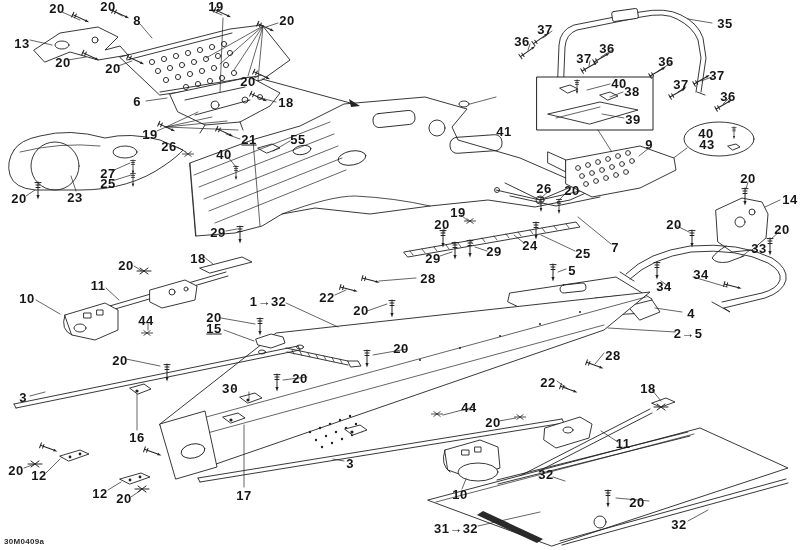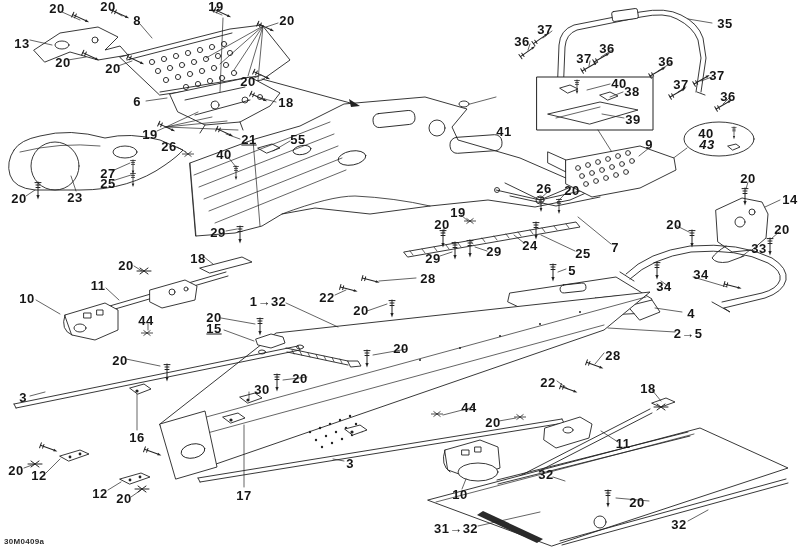--- a/index.html
+++ b/index.html
@@ -412,21 +412,21 @@
       <span class="callout" style="left: 584px; top: 58px;">37</span>
       <span class="callout" style="left: 666px; top: 61px;">36</span>
       <span class="callout" style="left: 717px; top: 75px;">37</span>
       <span class="callout" style="left: 681px; top: 84px;">37</span>
       <span class="callout" style="left: 728px; top: 96px;">36</span>
       <span class="callout" style="left: 725px; top: 23px;">35</span>
       <span class="callout" style="left: 619px; top: 83px;">40</span>
       <span class="callout" style="left: 632px; top: 91px;">38</span>
       <span class="callout" style="left: 633px; top: 119px;">39</span>
       <span class="callout" style="left: 706px; top: 133px;">40</span>
-      <span class="callout" style="left: 707px; top: 144px; font-style: italic;">43</span>
+      <span class="callout" style="left: 707px; top: 144px;">43</span>
       <span class="callout" style="left: 108px; top: 173px;">27</span>
       <span class="callout" style="left: 108px; top: 183px;">25</span>
       <span class="callout" style="left: 19px; top: 198px;">20</span>
       <span class="callout" style="left: 75px; top: 197px;">23</span>
       <span class="callout" style="left: 218px; top: 232px;">29</span>
       <span class="callout" style="left: 198px; top: 258px;">18</span>
       <span class="callout" style="left: 126px; top: 265px;">20</span>
       <span class="callout" style="left: 649px; top: 144px;">9</span>
       <span class="callout" style="left: 544px; top: 188px;">26</span>
       <span class="callout" style="left: 572px; top: 190px;">20</span>
@@ -453,21 +453,21 @@
       <span class="callout" style="left: 613px; top: 355px;">28</span>
       <span class="callout" style="left: 548px; top: 382px;">22</span>
       <span class="callout" style="left: 648px; top: 388px;">18</span>
       <span class="callout" style="left: 27px; top: 298px;">10</span>
       <span class="callout" style="left: 98px; top: 285px;">11</span>
       <span class="callout" style="left: 146px; top: 320px;">44</span>
       <span class="callout" style="left: 214px; top: 317px;">20</span>
       <span class="callout" style="left: 214px; top: 328px; text-decoration: underline;">15</span>
       <span class="callout" style="left: 120px; top: 360px;">20</span>
       <span class="callout" style="left: 300px; top: 378px;">20</span>
-      <span class="callout" style="left: 262px; top: 389px;">30</span>
+      <span class="callout" style="left: 230px; top: 389px; font-family: Liberation Mono, monospace;">30</span>
       <span class="callout" style="left: 23px; top: 397px;">3</span>
       <span class="callout" style="left: 361px; top: 310px;">20</span>
       <span class="callout" style="left: 401px; top: 348px;">20</span>
       <span class="callout" style="left: 137px; top: 437px;">16</span>
       <span class="callout" style="left: 16px; top: 470px;">20</span>
       <span class="callout" style="left: 39px; top: 475px;">12</span>
       <span class="callout" style="left: 100px; top: 493px;">12</span>
       <span class="callout" style="left: 124px; top: 498px;">20</span>
       <span class="callout" style="left: 244px; top: 495px;">17</span>
       <span class="callout" style="left: 469px; top: 407px;">44</span>

